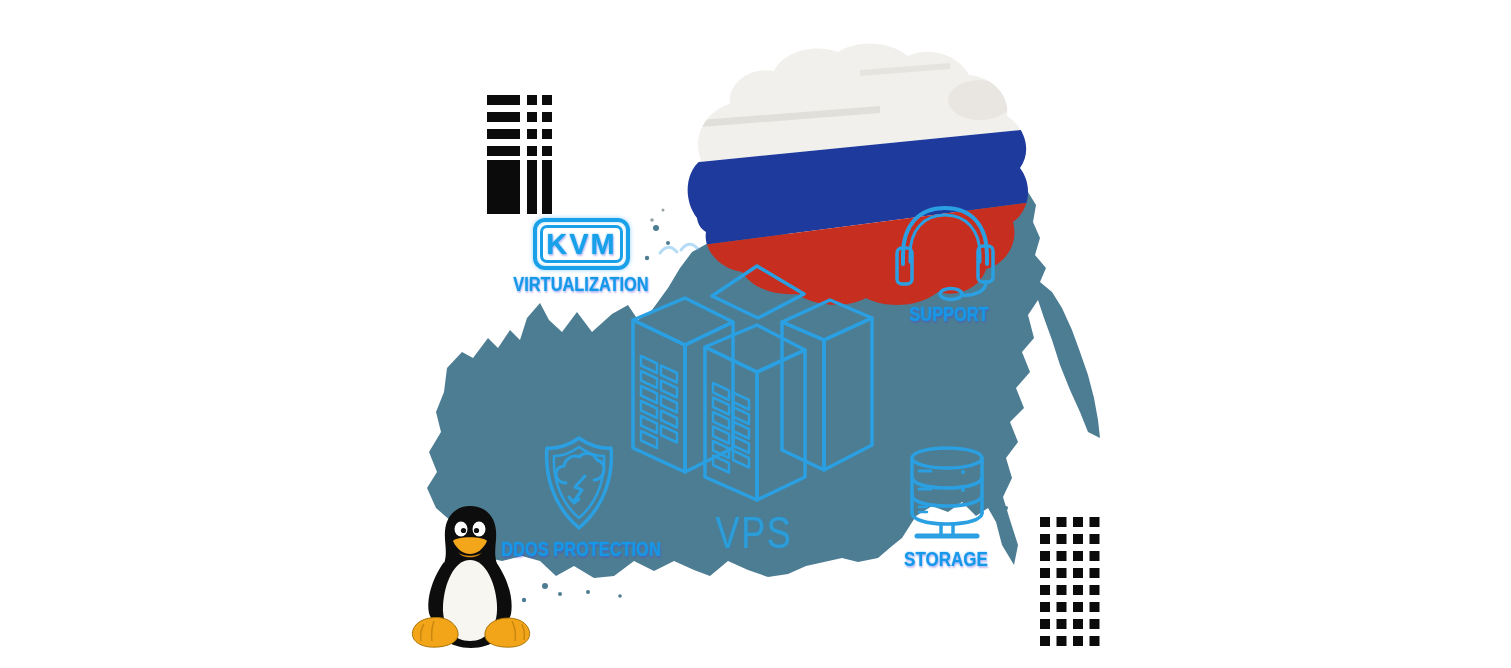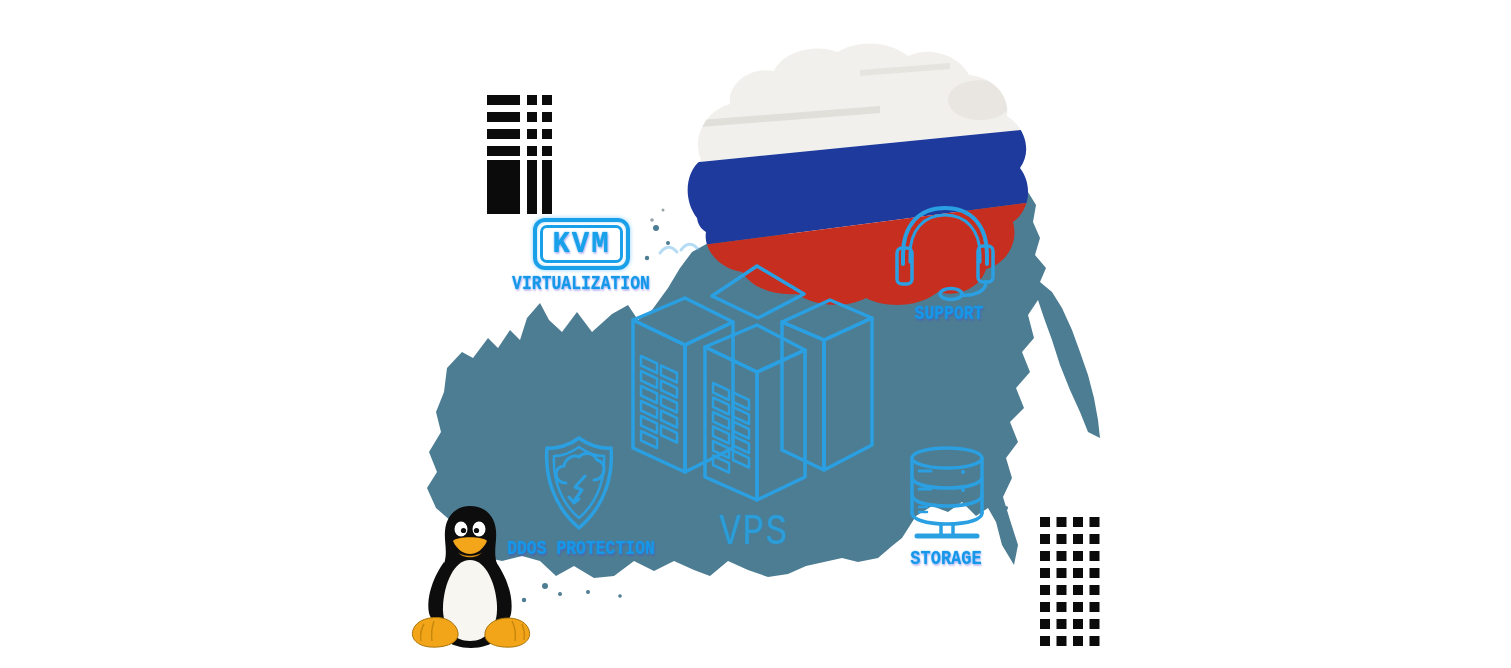--- a/index.html
+++ b/index.html
@@ -1,17 +1,17 @@
 <!DOCTYPE html>
 <html><head>
 <meta charset="utf-8">
 <style>
   html,body{margin:0;padding:0;background:#ffffff;}
   #stage{position:relative;width:1511px;height:668px;overflow:hidden;background:#ffffff;
-         font-family:Liberation Mono, monospace;}
+         font-family:Liberation Sans, sans-serif;}
   .abs{position:absolute;}
   svg{display:block;overflow:visible;}
   .label{
     position:absolute;width:200px;text-align:center;
     font-weight:700;font-size:20px;line-height:22px;letter-spacing:0px;
     color:#1697e8;white-space:nowrap;
     text-shadow:0 0 2px rgba(0,150,255,.65), 1px 2px 2px rgba(90,50,220,.30);
   }
   .cond82{transform:scaleX(.82);transform-origin:center;}
   .cond85{transform:scaleX(.85);transform-origin:center;}

